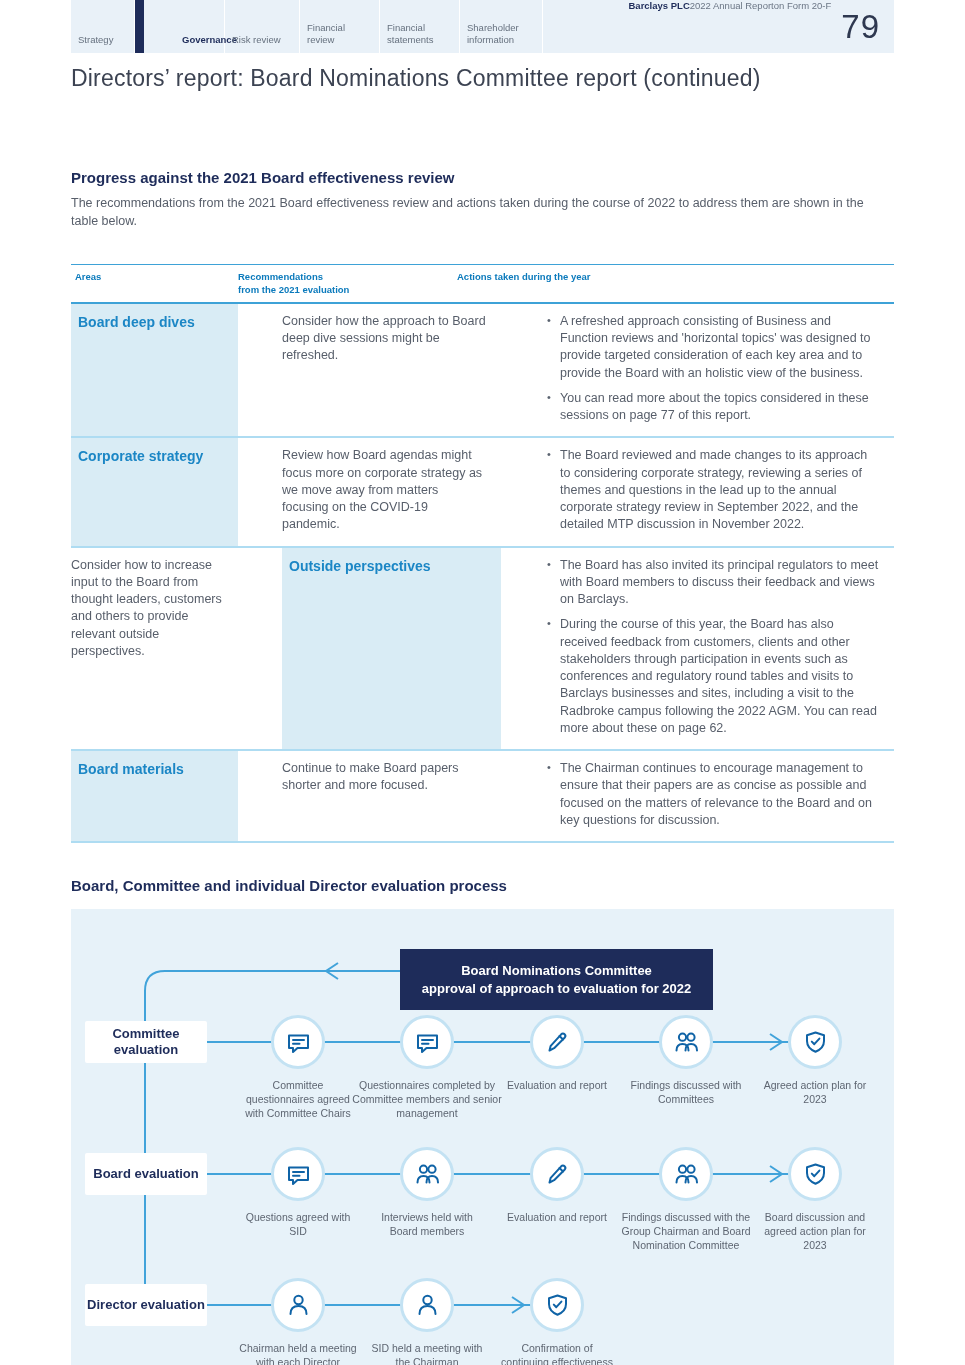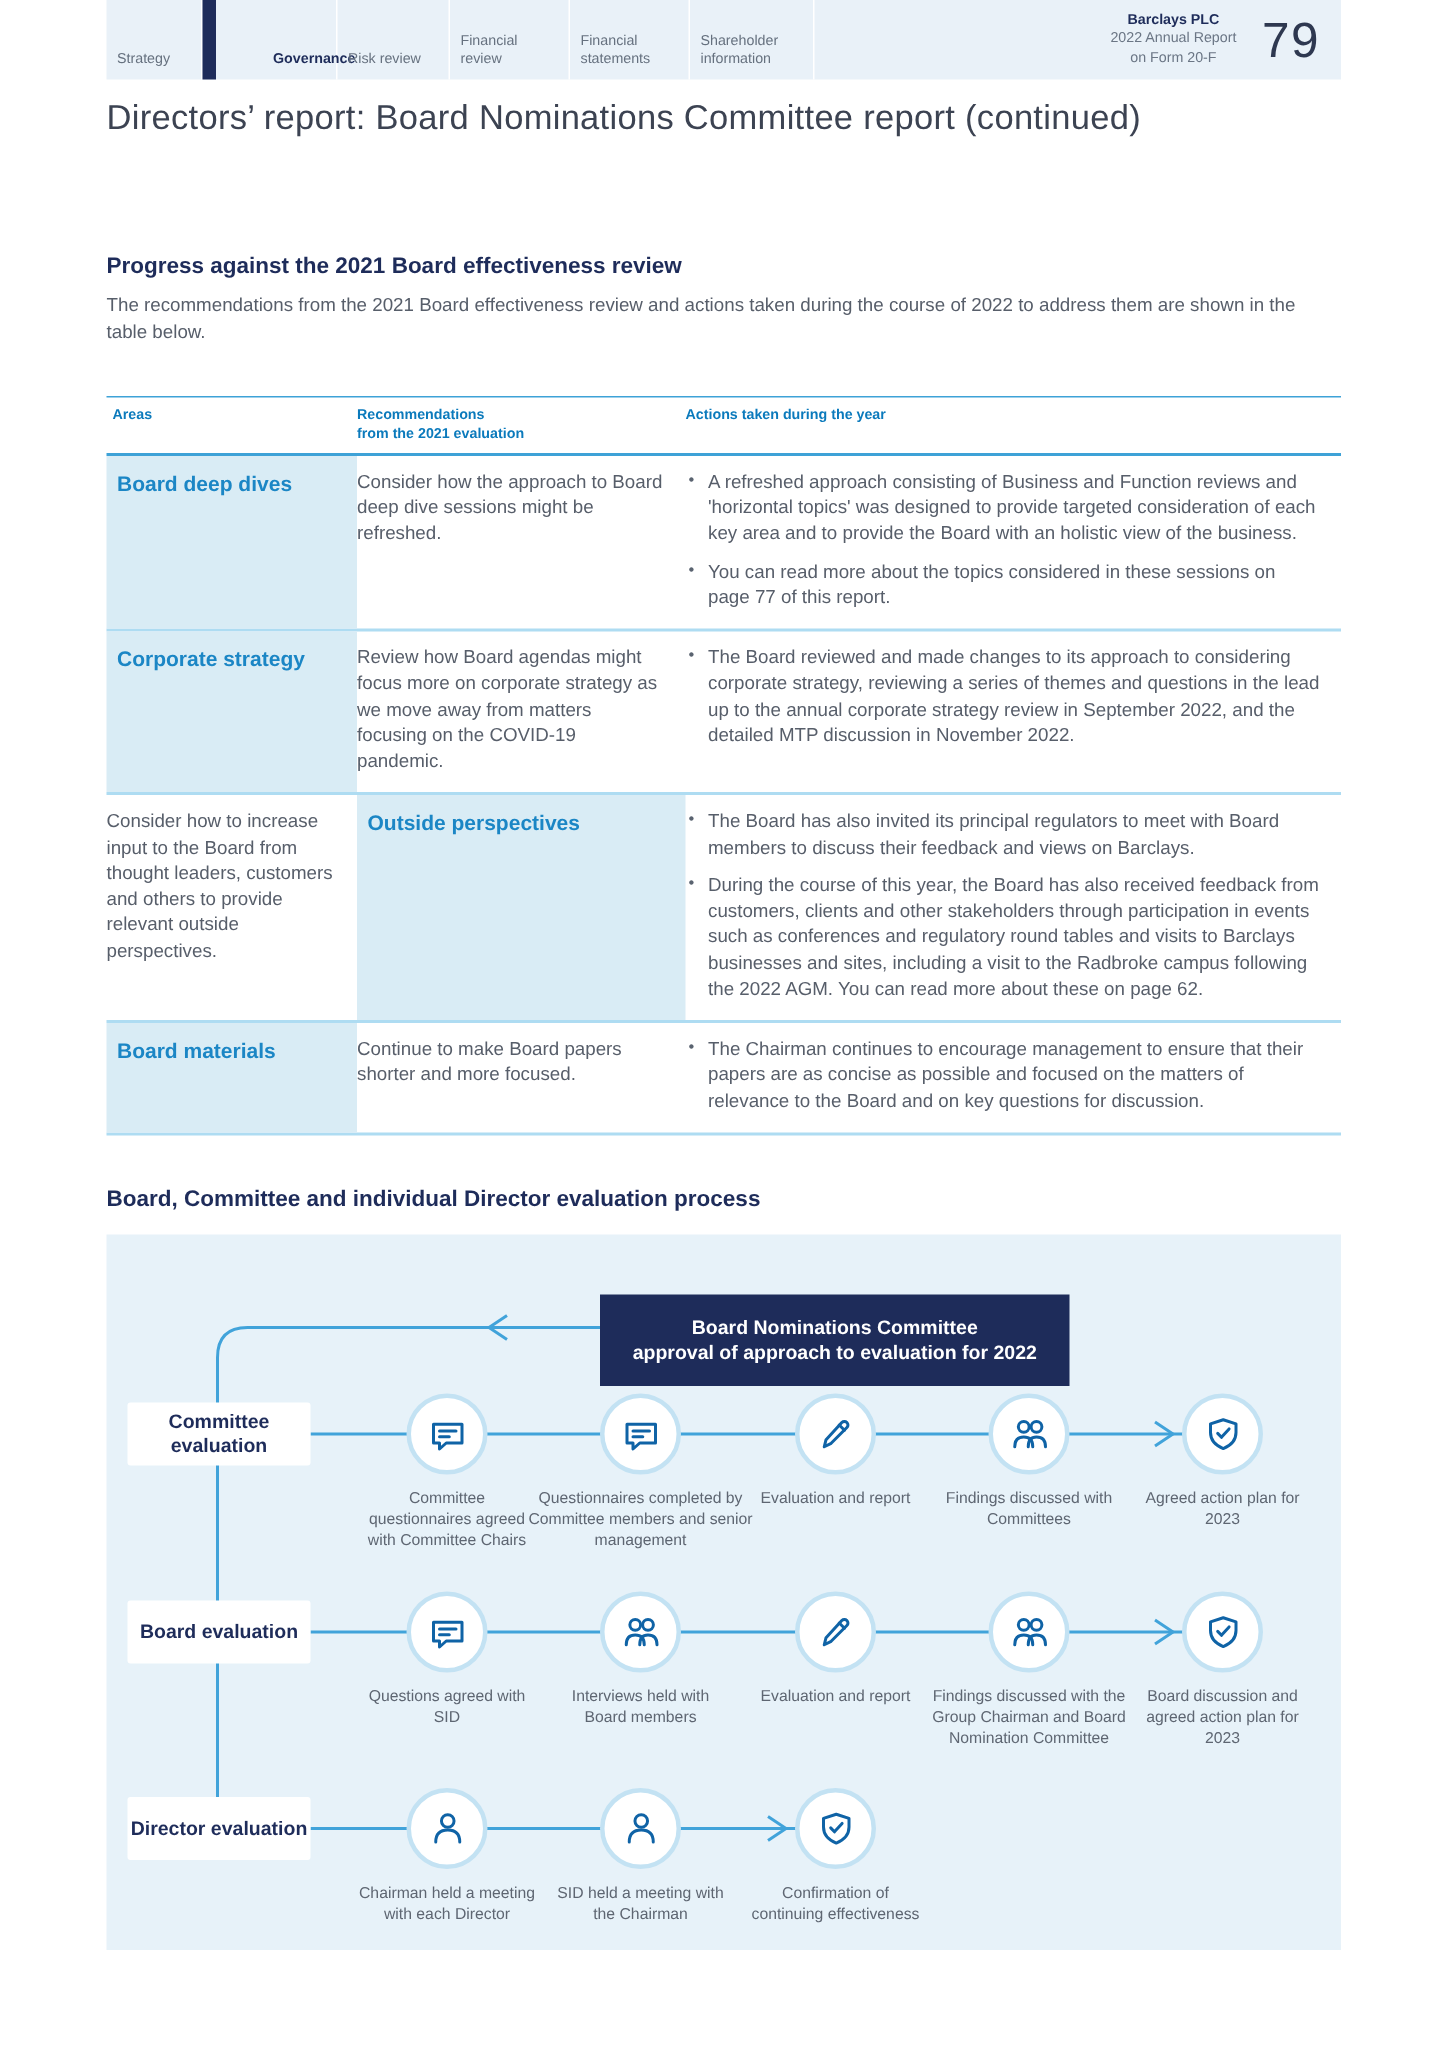--- a/index.html
+++ b/index.html
@@ -6,36 +6,36 @@
   html,body { background:#ffffff; }
   body { font-family:"Liberation Sans", sans-serif; color:#575e6a; }
   .page { position:relative; width:965px; height:1365px; background:#fff; overflow:hidden; }
   .content { margin:0 71px; width:823px; }
 
   
   .nav { display:flex; align-items:stretch; height:53px; background:#e9f1f8; }
   .nav-tab { position:relative; border-right:1px solid #ffffff; display:flex; align-items:flex-end; padding:5px 7px 7px 7px; font-size:9.5px; line-height:1.25; color:#66717f; cursor:default; }
   .nav-tab.active { font-weight:bold; color:#1e2c5a; border-left:9px solid #1e2c5a;padding-left:38px; }
   .nav-spacer { flex:1; }
-  .nav-brand { display:flex; flex-direction:column; justify-content:center; font-size:9.5px; line-height:1.3; color:#6b7685; padding-right:10px; min-width:108px;text-align:center; }
+  .nav-brand { display:flex; flex-direction:row; justify-content:center; font-size:9.5px; line-height:1.3; color:#6b7685; padding-right:10px; min-width:108px;text-align:center; }
   .nav-brand .brand-name { font-weight:bold; color:#1e2c5a; }
   .nav-pagenum { display:flex; align-items:center; padding-right:14px; font-size:33px; font-weight:300; color:#2e3850; letter-spacing:1px; }
 
   
   .page-title { margin-top:12px; font-size:23px; font-weight:400; color:#3c4352; letter-spacing:0.2px; }
   .sec-heading { font-size:15px; font-weight:bold; color:#1e2c5a; }
   .sec1-heading { margin-top:77px; }
   .intro { margin-top:8px; font-size:12.5px; line-height:1.45; color:#575e6a; max-width:810px; }
 
   
   .ptable { margin-top:34px; border-top:1px solid #3ea2d7; }
   .thead { display:grid; grid-template-columns:167px 219px 1fr; border-bottom:2px solid #3ea2d7; }
   .thead .hcell { font-size:9.5px; font-weight:bold; color:#0b7abc; line-height:1.3; padding:6px 10px 6px 0; }
   .thead .hcell:first-child { padding-left:4px; }
-  .trow { display:grid; grid-template-columns:167px 219px 1fr; border-bottom:2px solid #aedcf2; }
+  .trow { display:grid; grid-template-columns:167px 219px 1fr; border-bottom:2px solid #aedcf2;gap:44px; }
   .trow:last-child { border-bottom:2px solid #aedcf2; }
   .cell { padding:9px 14px 12px 0; font-size:12.5px; line-height:1.38; color:#575e6a; }
   .cell.area { background:#d9ecf5; color:#1b86c5; font-weight:bold; font-size:14px; padding-left:7px; }
   .cell.actions ul { list-style:none; }
   .cell.actions li { position:relative; padding-left:15px; margin-bottom:8px; }
   .cell.actions li:last-child { margin-bottom:0; }
   .cell.actions li::before { content:"•"; position:absolute; left:2px; top:0; color:#5a6370; font-size:11px; }
 
   
   .sec2-heading { margin-top:34px; }

